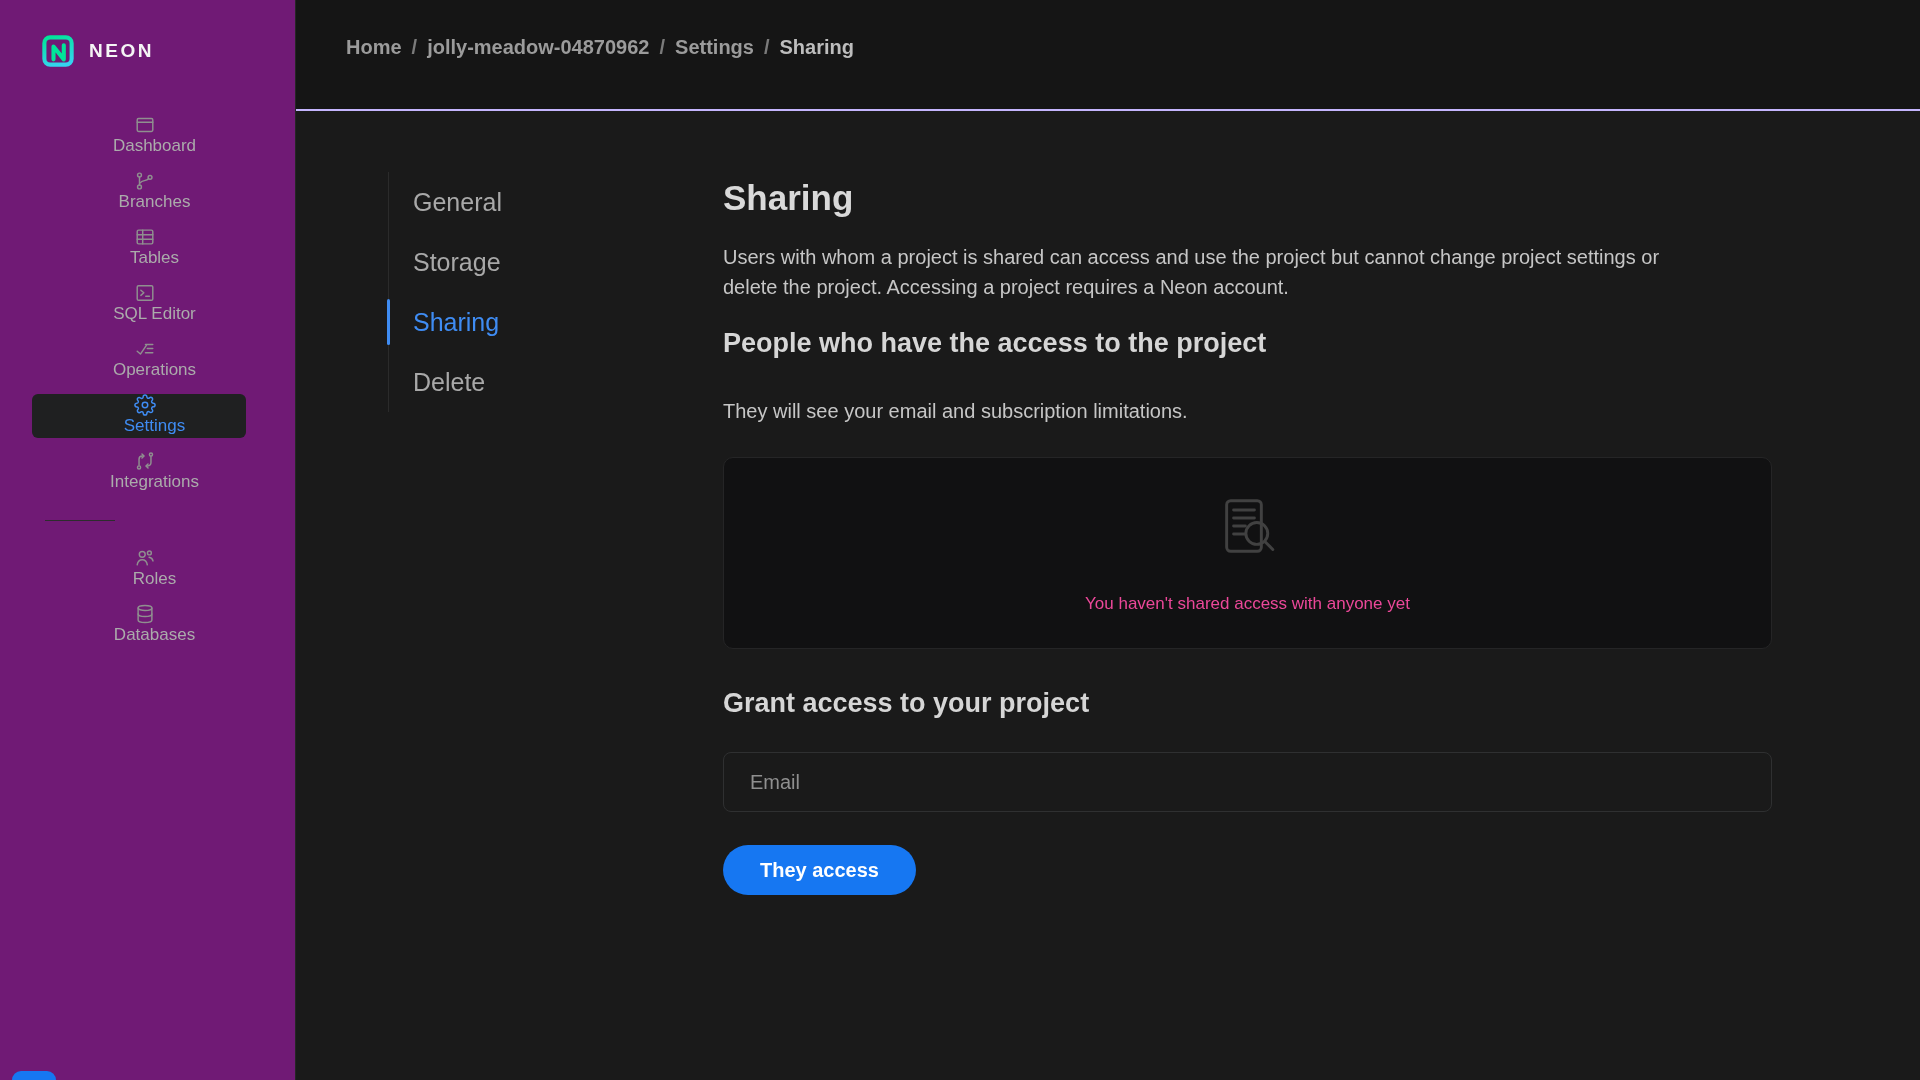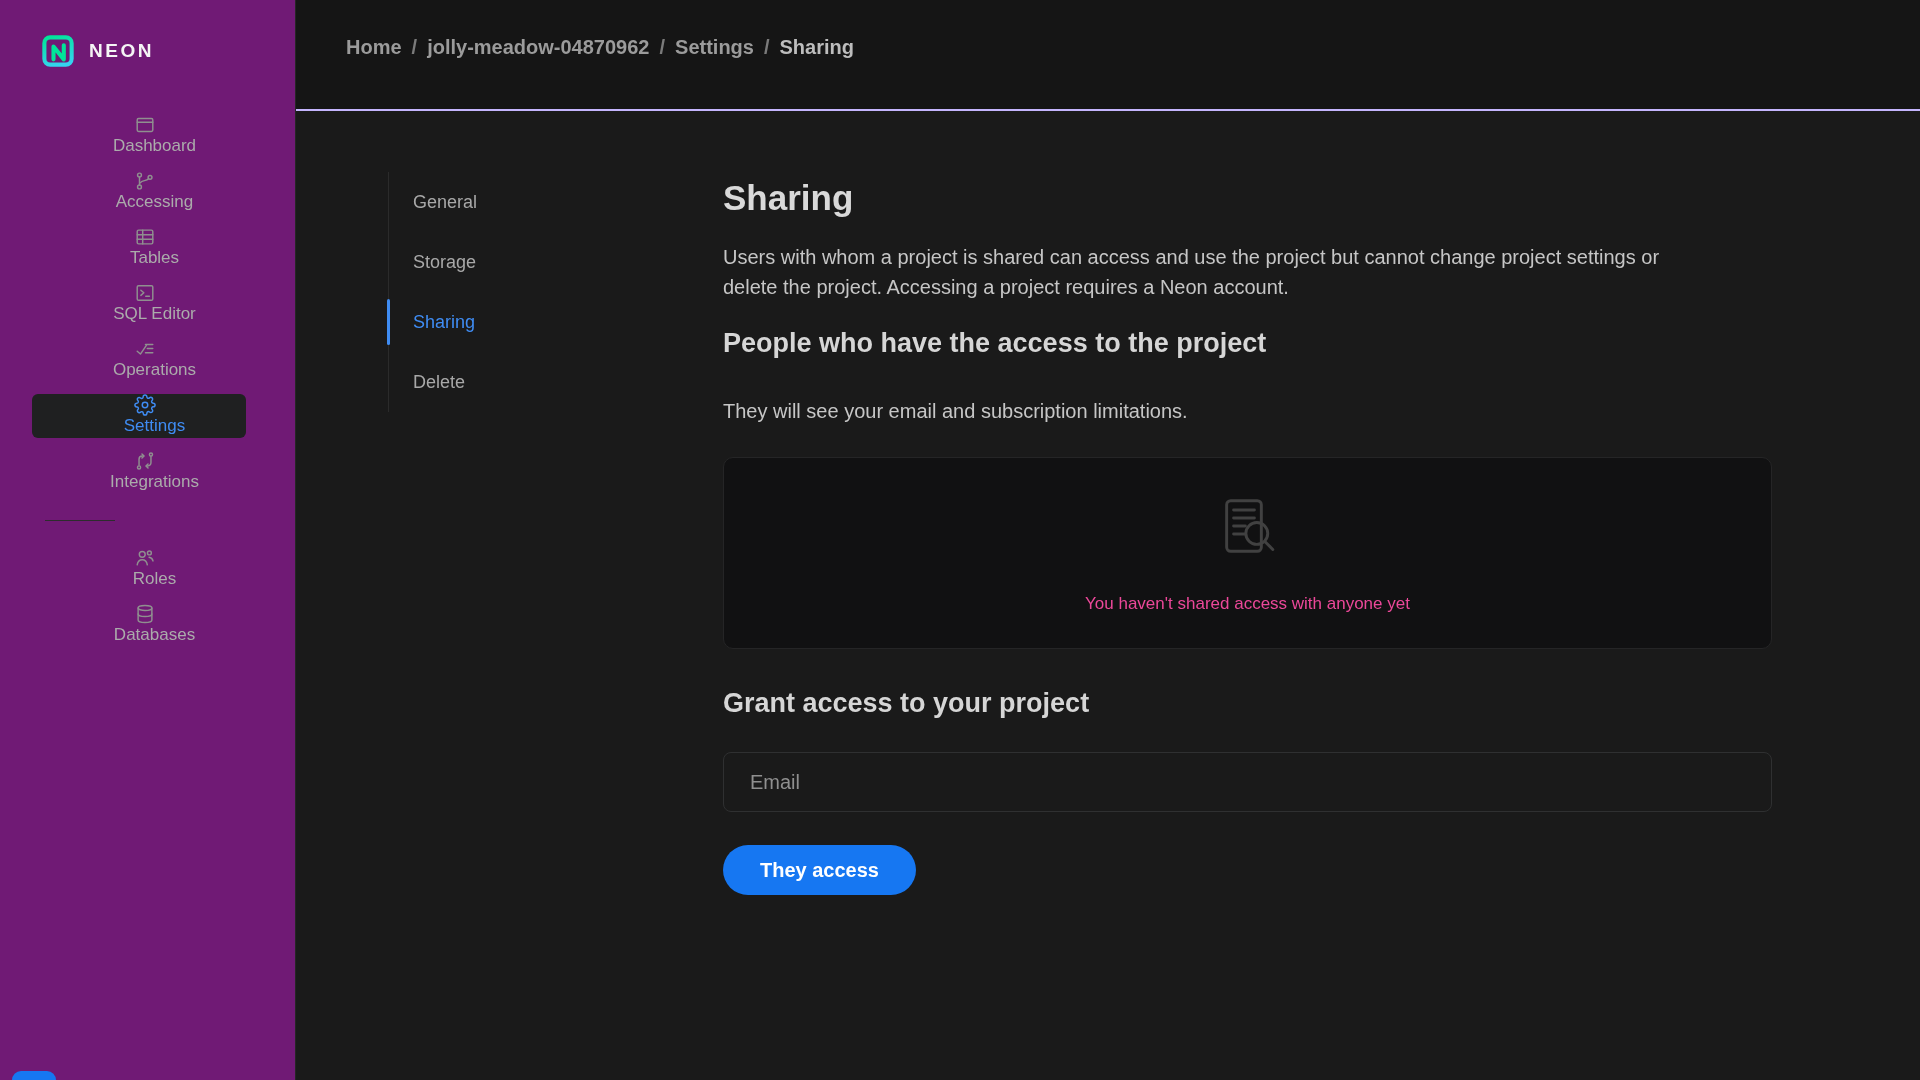--- a/index.html
+++ b/index.html
@@ -23,21 +23,21 @@
   .topbar { position:absolute; left:296px; right:0; top:0; height:111px; background:#151515; border-bottom:2px solid #c4b5fd; z-index:2; }
   .breadcrumb { position:absolute; left:50px; top:36px; font-size:20px; font-weight:700; color:#9b9b9b; display:flex; gap:10px; align-items:center; }
   .breadcrumb a { color:#9b9b9b; text-decoration:none; cursor:pointer; }
   .breadcrumb .sep { color:#7a7a7a; font-weight:700; }
   .breadcrumb .crumb-current { color:#bdbdbd; }
 
   
   .content { position:absolute; left:296px; right:0; top:112px; bottom:0; background:#1a1a1a; }
 
   .settings-nav { position:absolute; left:92px; top:60px; width:300px; border-left:1px solid #2b2b2b; display:flex; flex-direction:column; }
-  .snav-item { position:relative; height:60px; display:flex; align-items:center; padding-left:24px; font-size:18px; color:#a8a8a8; text-decoration:none; cursor:pointer; }
+  .snav-item { position:relative; height:60px; display:flex; align-items:center; padding-left:24px; font-size:25px; color:#a8a8a8; text-decoration:none; cursor:pointer; }
   .snav-item.active { color:#3f8cf3; }
   .snav-item.active::before { content:""; position:absolute; left:-2px; top:7px; bottom:7px; width:3px; border-radius:2px; background:#3f8cf3; }
 
   .panel { position:absolute; left:427px; top:0; width:1049px; }
   .panel h1 { position:absolute; top:66px; left:0; font-size:35px; line-height:40px; font-weight:700; color:#d9d9d9; }
   .page-desc { position:absolute; top:130px; left:0; max-width:975px; font-size:20px; line-height:30px; color:#c6c6c6; }
   .h2a { position:absolute; top:216px; left:0; font-size:27px; font-weight:700; color:#d6d6d6; }
   .sub-text { position:absolute; top:288px; left:0; font-size:20px; color:#c6c6c6; }
 
   .empty-box { position:absolute; top:345px; left:0; width:1049px; height:192px; background:#111112; border:1px solid #252526; border-radius:10px; }
@@ -88,21 +88,21 @@
       <a class="nav-item">
         <span class="ni">
           <svg width="22" height="22" viewBox="0 0 24 24" fill="none" stroke="currentColor" stroke-width="1.6" stroke-linecap="round" stroke-linejoin="round">
             <circle cx="6" cy="5.5" r="2.1"></circle>
               <circle cx="6" cy="18.5" r="2.1"></circle>
               <circle cx="17.5" cy="8" r="2.1"></circle>
             <line x1="6" y1="7.6" x2="6" y2="16.4"></line>
               <path d="M15.8 9.5c-2.3 2.6-7 1.6-9 4.5"></path>
           </svg>
         </span>
-        <span class="nl">Accessing</span>
+        <span class="nl">Branches</span>
       </a>
       <a class="nav-item">
         <span class="ni">
           <svg width="22" height="22" viewBox="0 0 24 24" fill="none" stroke="currentColor" stroke-width="1.6" stroke-linecap="round" stroke-linejoin="round">
             <rect x="3.5" y="4.5" width="17" height="15" rx="1.5"></rect>
               <line x1="3.5" y1="9.5" x2="20.5" y2="9.5"></line>
             <line x1="3.5" y1="14.5" x2="20.5" y2="14.5"></line>
               <line x1="9.5" y1="4.5" x2="9.5" y2="19.5"></line>
           </svg>
         </span>

